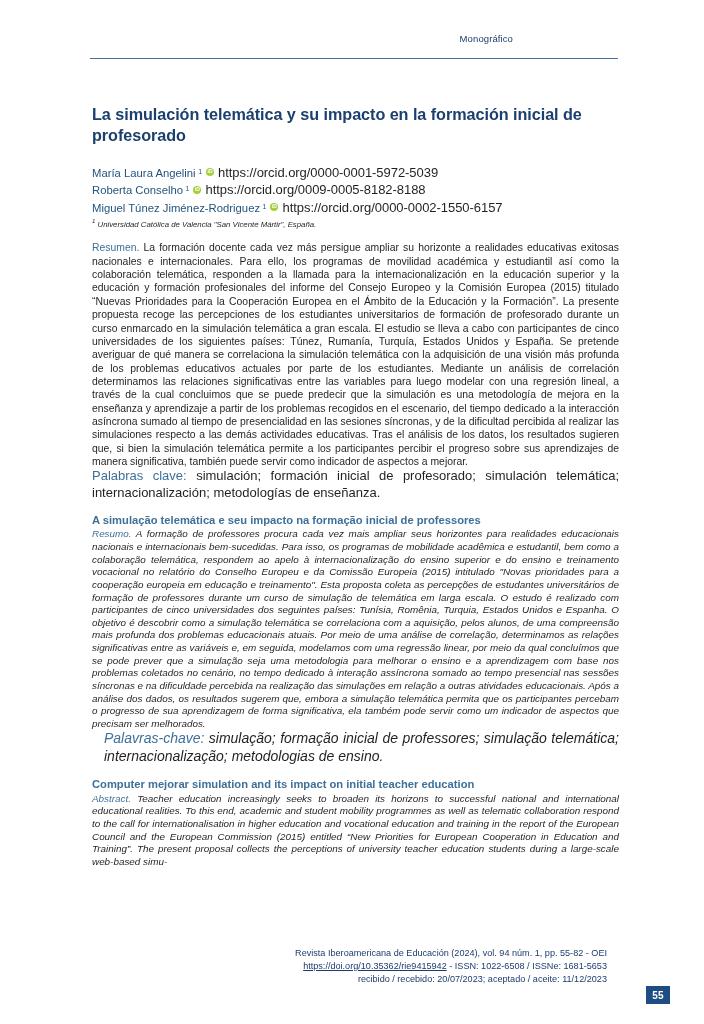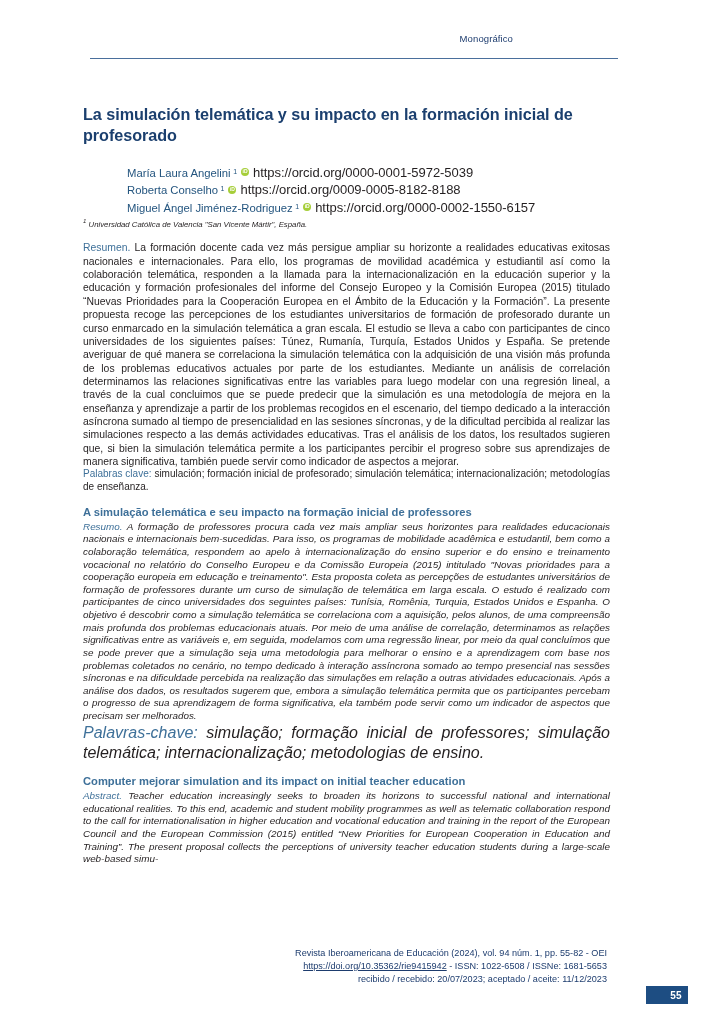--- a/index.html
+++ b/index.html
@@ -37,21 +37,21 @@
     top: 58px;
     left: 90px;
     width: 528px;
     height: 1px;
     background: #4a6f9c;
   }
 
   
   .content {
     position: absolute;
-    left: 83px;
+    left: 92px;
     top: 104px;
     width: 527px;
   }
 
   .article-title {
     font-size: 16.2px;
     line-height: 1.32;
     font-weight: bold;
     color: #1b3f6e;
     margin: 0 0 18px 0;
@@ -64,21 +64,20 @@
   }
   .author-line {
     display: flex;
     align-items: baseline;
     margin-bottom: 2.5px;
     white-space: nowrap;
   }
   .author-name {
     font-size: 11.3px;
     color: #24557f;
-    margin-left: 44px;
   }
   .author-sup {
     font-size: 7px;
     color: #24557f;
     margin-left: 2.5px;
     position: relative;
     top: -3px;
   }
   .orcid-icon {
     display: inline-block;
@@ -146,29 +145,30 @@
   p.abs.italic {
     font-style: italic;
     font-size: 9.9px;
     line-height: 1.275;
   }
   .label-blue {
     color: #3e7099;
   }
   .keywords {
     margin: 0;
-    font-size: 10px;
+    font-size: 13px;
     line-height: 1.285;
     text-align: justify;
     color: #231f20;
   }
   .keywords.italic {
     font-style: italic;
-    font-size: 16px;
+    font-size: 14px;
     line-height: 1.275;
+    margin-left: 12px;
   }
 
   
   .footer {
     position: absolute;
     left: 80px;
     top: 947px;
     width: 527px;
     text-align: right;
     font-size: 9.1px;
@@ -189,21 +189,20 @@
     width: 24px;
     height: 18px;
     background: #1d4d82;
     color: #ffffff;
     font-size: 10px;
     font-weight: bold;
     display: flex;
     align-items: center;
     justify-content: center;
     letter-spacing: 0.3px;
-    padding-left: 18px;
   }
 </style>
 </head>
 <body>
 
 <div class="page">
 
   <div class="running-head">Monográfico</div>
   <div class="header-rule"></div>
 
@@ -221,21 +220,21 @@
       </div>
 
       <div class="author-line">
         <span class="author-name">Roberta Conselho</span>
         <span class="author-sup">1</span>
         <span class="orcid-icon"></span>
         <span class="orcid-url">https://orcid.org/0009-0005-8182-8188</span>
       </div>
 
       <div class="author-line">
-        <span class="author-name">Miguel Ángel Jiménez-Rodriguez</span>
+        <span class="author-name">Miguel Túnez Jiménez-Rodriguez</span>
         <span class="author-sup">1</span>
         <span class="orcid-icon"></span>
         <span class="orcid-url">https://orcid.org/0000-0002-1550-6157</span>
       </div>
 
       <p class="affiliation"><span class="aff-sup">1</span><span> Universidad Católica de Valencia "San Vicente Mártir", España.</span></p>
     </div>
 
     <div class="abstract-block es">
       <p class="abs"><span class="label-blue">Resumen.</span><span> La formación docente cada vez más persigue ampliar su horizonte a realidades educativas exitosas nacionales e internacionales. Para ello, los programas de movilidad académica y estudiantil así como la colaboración telemática, responden a la llamada para la internacionalización en la educación superior y la educación y formación profesionales del informe del Consejo Europeo y la Comisión Europea (2015) titulado “Nuevas Prioridades para la Cooperación Europea en el Ámbito de la Educación y la Formación”. La presente propuesta recoge las percepciones de los estudiantes universitarios de formación de profesorado durante un curso enmarcado en la simulación telemática a gran escala. El estudio se lleva a cabo con participantes de cinco universidades de los siguientes países: Túnez, Rumanía, Turquía, Estados Unidos y España. Se pretende averiguar de qué manera se correlaciona la simulación telemática con la adquisición de una visión más profunda de los problemas educativos actuales por parte de los estudiantes. Mediante un análisis de correlación determinamos las relaciones significativas entre las variables para luego modelar con una regresión lineal, a través de la cual concluimos que se puede predecir que la simulación es una metodología de mejora en la enseñanza y aprendizaje a partir de los problemas recogidos en el escenario, del tiempo dedicado a la interacción asíncrona sumado al tiempo de presencialidad en las sesiones síncronas, y de la dificultad percibida al realizar las simulaciones respecto a las demás actividades educativas. Tras el análisis de los datos, los resultados sugieren que, si bien la simulación telemática permite a los participantes percibir el progreso sobre sus aprendizajes de manera significativa, también puede servir como indicador de aspectos a mejorar.</span></p>

